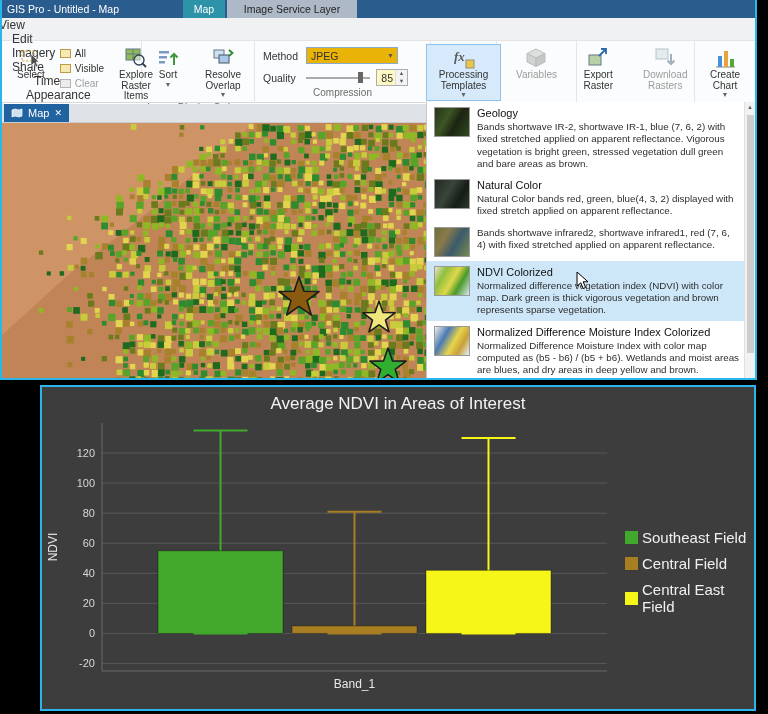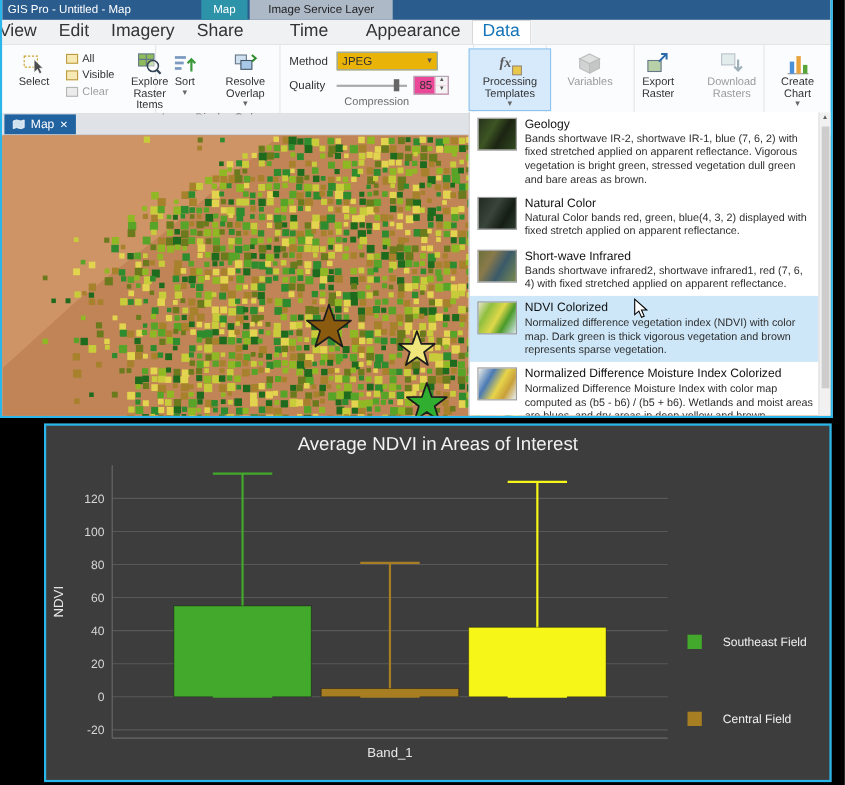--- a/index.html
+++ b/index.html
@@ -9,22 +9,22 @@
   #app { position:absolute; left:0; top:0; width:757px; height:380px; box-sizing:border-box;
          border-left:2px solid #29b6ea; border-right:2px solid #29b6ea; border-bottom:2px solid #29b6ea;
          background:#eef0f2; overflow:hidden; }
 
   .titlebar { height:18px; background:#2b5c8e; display:flex; align-items:center; position:relative;
               color:#fff; font-size:10.5px; padding-left:5px; }
   .ctx { position:absolute; top:0; height:18px; display:flex; align-items:center; justify-content:center; font-size:10.5px; }
   .ctx-map { left:181px; width:42px; background:#2d93a8; color:#fff; }
   .ctx-isl { left:225px; width:130px; background:#aeb9c8; color:#222; }
 
-  .tabrow { height:22px; background:#f0f1f3; display:flex; align-items:stretch; font-size:16px; color:#333;
-            border-bottom:1px solid #e4e4e4; }
+  .tabrow { height:22px; background:#f0f1f3; display:flex; align-items:stretch; font-size:12px; color:#333;
+            border-bottom:1px solid #e4e4e4;flex-direction:column; }
   .tab { display:flex; align-items:center; padding:0 10px; white-space:nowrap; }
   .tab.selected { background:#fff; color:#1474b8; box-shadow:inset 0 1px 0 #d8d8d8, inset 1px 0 0 #d8d8d8, inset -1px 0 0 #d8d8d8; }
   .tab.first { margin-left:-13px; }
   .tab.gap-time { margin-left:22px; }
   .tab.gap-app { margin-left:14px; }
 
   .ribbon { height:62px; background:#fbfcfd; display:flex; border-bottom:1px solid #d0d3d6; }
   .rgroup { display:flex; flex-direction:column; border-right:1px solid #e3e5e7; box-sizing:border-box; flex:none; }
   .rg-content { flex:1; display:flex; align-items:flex-start; padding:3px 2px 0 2px; }
   .rg-label { height:13px; line-height:13px; text-align:center; font-size:10px; color:#6b6b6b;
@@ -46,21 +46,21 @@
 
   .comp { display:flex; flex-direction:column; gap:5px; padding:6px 4px 0 8px; font-size:10.5px; color:#333; }
   .comp-row { display:flex; align-items:center; gap:6px; height:17px; }
   .comp-row .lbl { width:37px; }
   .combo { width:92px; height:17px; background:#eab308; border:1px solid #88aacc; display:flex; align-items:center;
            justify-content:space-between; padding:0 3px 0 4px; box-sizing:border-box; }
   .combo .dd { font-size:7px; color:#555; }
   .slider { position:relative; width:64px; height:17px; }
   .slider .track { position:absolute; left:0; right:0; top:8px; height:2px; background:#aaa; }
   .slider .sthumb { position:absolute; left:82%; top:3px; width:5px; height:11px; background:#666; }
-  .spin { width:32px; height:17px; border:1px solid #abadb3; background:#ec4899; display:flex; box-sizing:border-box; }
+  .spin { width:32px; height:17px; border:1px solid #abadb3; background:#fef9c3; display:flex; box-sizing:border-box; }
   .spin .val { flex:1; text-align:right; font-size:10.5px; padding:2px 2px 0 0; }
   .spin .arrows { width:11px; border-left:1px solid #ddd; display:flex; flex-direction:column; }
   .spin .arrows span { flex:1; font-size:5.5px; line-height:7px; text-align:center; color:#555; background:#f3f3f3; }
 
   .docrow { height:18px; background:#dfe3e8; border-bottom:1px solid #c9cdd2; position:relative; }
   .doctab { position:absolute; left:2px; top:0; height:18px; background:#2162a0; color:#fff; font-size:11px;
             display:flex; align-items:center; gap:5px; padding:0 7px; }
   .doctab .x { font-size:9px; }
 
   .mapcanvas { position:relative; width:753px; height:258px; background:#c08457; overflow:hidden; }
@@ -82,21 +82,21 @@
   .pscroll { position:absolute; right:0; top:0; width:11px; height:100%; background:#f1f1f1; border-left:1px solid #e0e0e0; box-sizing:border-box; }
   .pscroll .sup { height:11px; text-align:center; font-size:6px; color:#606060; line-height:11px; }
   .pscroll .sthumb2 { position:absolute; left:2px; top:13px; width:7px; height:238px; background:#cdcdcd; }
 
   
   #chartwin { position:absolute; left:40px; top:385px; width:716px; height:326px; box-sizing:border-box;
               border:2px solid #29b6ea; background:#3d3d3d; }
   #chart-title { position:absolute; top:7px; left:0; width:100%; text-align:center; font-size:17px; color:#f2f2f2; }
   #chart-svg { position:absolute; left:0; top:0; }
   #legend { position:absolute; left:583px; top:142px; display:flex; flex-direction:column; gap:9px; }
-  .lrow { display:flex; align-items:center; gap:19px; font-size:11px; color:#f0f0f0;margin-top:48px; }
+  .lrow { display:flex; align-items:center; gap:4px; font-size:15px; color:#f0f0f0; }
   .lsq { width:13px; height:13px; flex:none; }
 
   #cursor { position:absolute; left:576px; top:271px; z-index:40; }
 </style>
 </head>
 <body>
 
 <div id="app">
 
   <div class="titlebar">
@@ -1787,21 +1787,20 @@
     <div class="pthumb thumb1"></div>
     <div class="ptext">
       <div class="ptitle">Natural Color</div>
       <div class="pdesc">Natural Color bands red, green, blue(4, 3, 2) displayed with fixed stretch applied on apparent reflectance.</div>
     </div>
   </div>
 
   <div class="pitem">
     <div class="pthumb thumb2"></div>
     <div class="ptext">
-      <div class="ptitle">Short-wave Infrared</div>
       <div class="pdesc">Bands shortwave infrared2, shortwave infrared1, red (7, 6, 4) with fixed stretched applied on apparent reflectance.</div>
     </div>
   </div>
 
   <div class="pitem selected">
     <div class="pthumb thumb3"></div>
     <div class="ptext">
       <div class="ptitle">NDVI Colorized</div>
       <div class="pdesc">Normalized difference vegetation index (NDVI) with color map. Dark green is thick vigorous vegetation and brown represents sparse vegetation.</div>
     </div>

